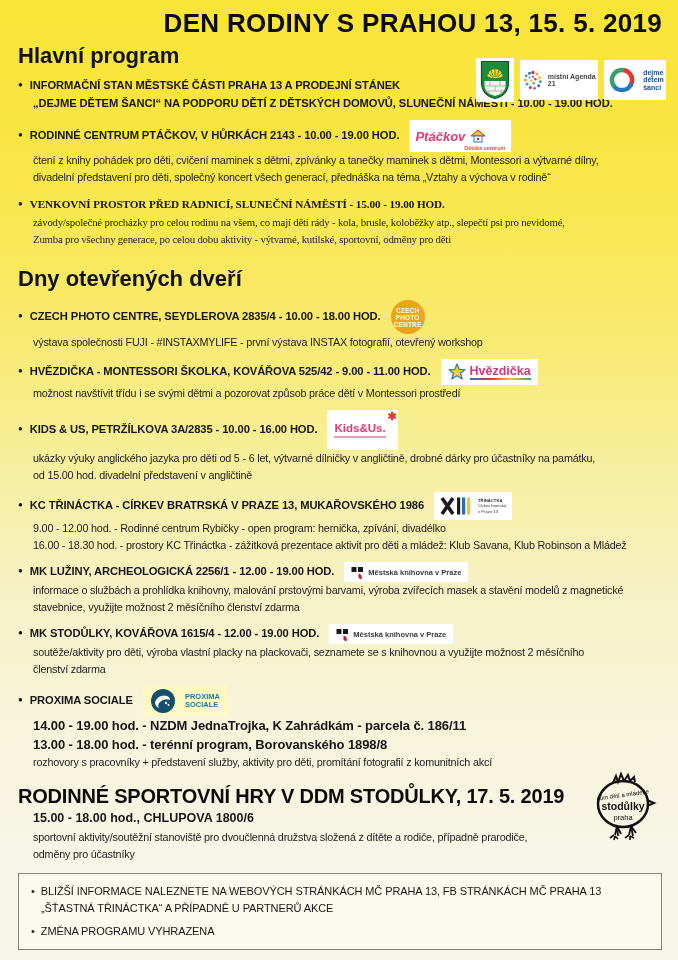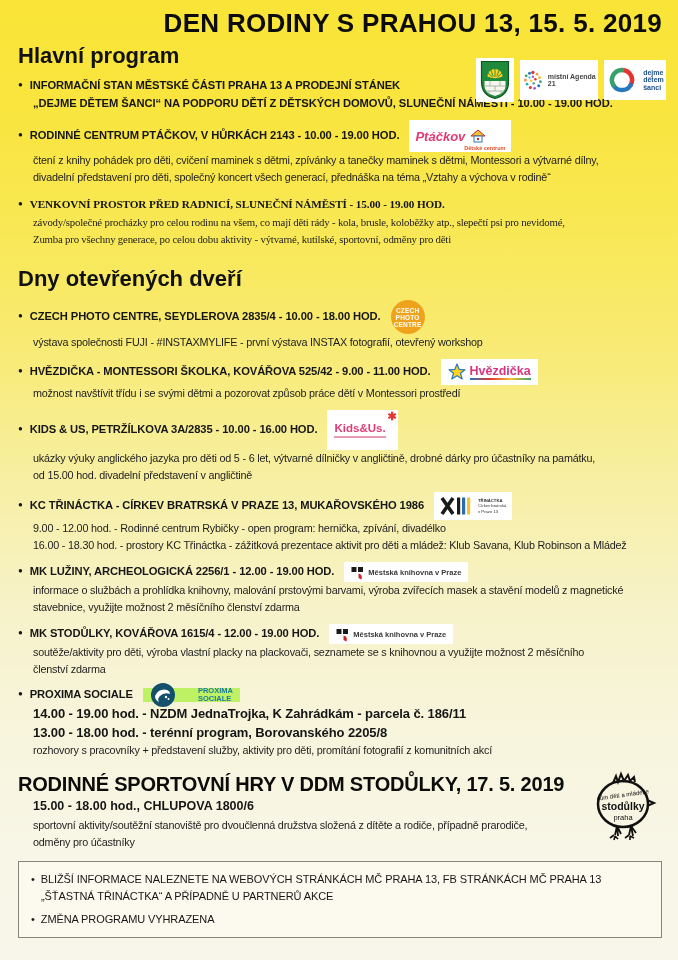--- a/index.html
+++ b/index.html
@@ -48,21 +48,21 @@
   .hv-bar { height: 2px; background: linear-gradient(90deg, #2779bd, #e3342f, #f2c233, #38a169); }
   .logo-kids { background: #fff; height: 40px; padding: 3px 12px 4px 7px; position: relative; display: flex; flex-direction: column; justify-content: center; }
   .kids-name { font-size: 11.5px; font-weight: 700; color: #e23b74; line-height: 12px; }
   .kids-star { position: absolute; top: 0; right: 1px; color: #e3342f; font-size: 11px; font-weight: 700; }
   .kids-bar { height: 2px; margin-top: 2px; background: #e89ab5; }
   .logo-trin { background: #fff; height: 28px; padding: 3px 6px; display: flex; align-items: center; gap: 4px; }
   .trin-col { display: flex; flex-direction: column; font-size: 4.2px; line-height: 5.2px; color: #333; }
   .trin-col .b { font-weight: 700; }
   .logo-mkp { background: #fff; height: 20px; padding: 2px 7px; display: flex; align-items: center; gap: 4px; }
   .mkp-t { font-size: 7.5px; font-weight: 600; color: #3a3a3a; white-space: nowrap; }
-  .logo-prox { background: #bef264; padding: 2px 7px; display: flex; align-items: center; gap: 22px; height: 14px; }
+  .logo-prox { background: #fef9c3; padding: 2px 7px; display: flex; align-items: center; gap: 9px; height: 30px; }
   .prox-col { display: flex; flex-direction: column; font-size: 7.5px; font-weight: 700; color: #1b7a9e; line-height: 8.5px; }
 
   .ddm { position: absolute; right: 14px; top: 766px; }
 
   .footer-box { margin-top: 10px; border: 1.6px solid #85857a; background: #fcfaee; padding: 9px 12px; }
   .fline { font-size: 11px; font-weight: 400; line-height: 17px; letter-spacing: -.1px; padding-left: 10px; text-indent: -10px; }
   .fline::before { content: "•"; margin-right: 6px; }
   .fline + .fline { margin-top: 6px; }
 </style>
 </head>
@@ -252,21 +252,21 @@
           <circle cx="16" cy="15" r="1.2" fill="#fff"></circle>
             <circle cx="18.5" cy="17" r="1" fill="#fff"></circle>
         </svg>
         <span class="prox-col">
           <span>PROXIMA</span>
           <span>SOCIALE</span>
         </span>
       </div>
     </div>
     <div class="time">14.00 - 19.00 hod. - NZDM JednaTrojka, K Zahrádkám - parcela č. 186/11</div>
-    <div class="time">13.00 - 18.00 hod. - terénní program, Borovanského 2205/8</div>
+    <div class="time">13.00 - 18.00 hod. - terénní program, Borovanského 1898/8</div>
     <div class="det">rozhovory s pracovníky + představení služby, aktivity pro děti, promítání fotografií z komunitních akcí</div>
   </div>
 
   <div class="h3">RODINNÉ SPORTOVNÍ HRY V DDM STODŮLKY, 17. 5. 2019</div>
   <div class="sub">15.00 - 18.00 hod., CHLUPOVA 1800/6</div>
   <div class="det" style="margin-top:4px;">sportovní aktivity/soutěžní stanoviště pro dvoučlenná družstva složená z dítěte a rodiče, případně prarodiče,</div>
   <div class="det">odměny pro účastníky</div>
 
   <div class="ddm">
     <svg width="78" height="76" viewBox="0 0 78 76">

